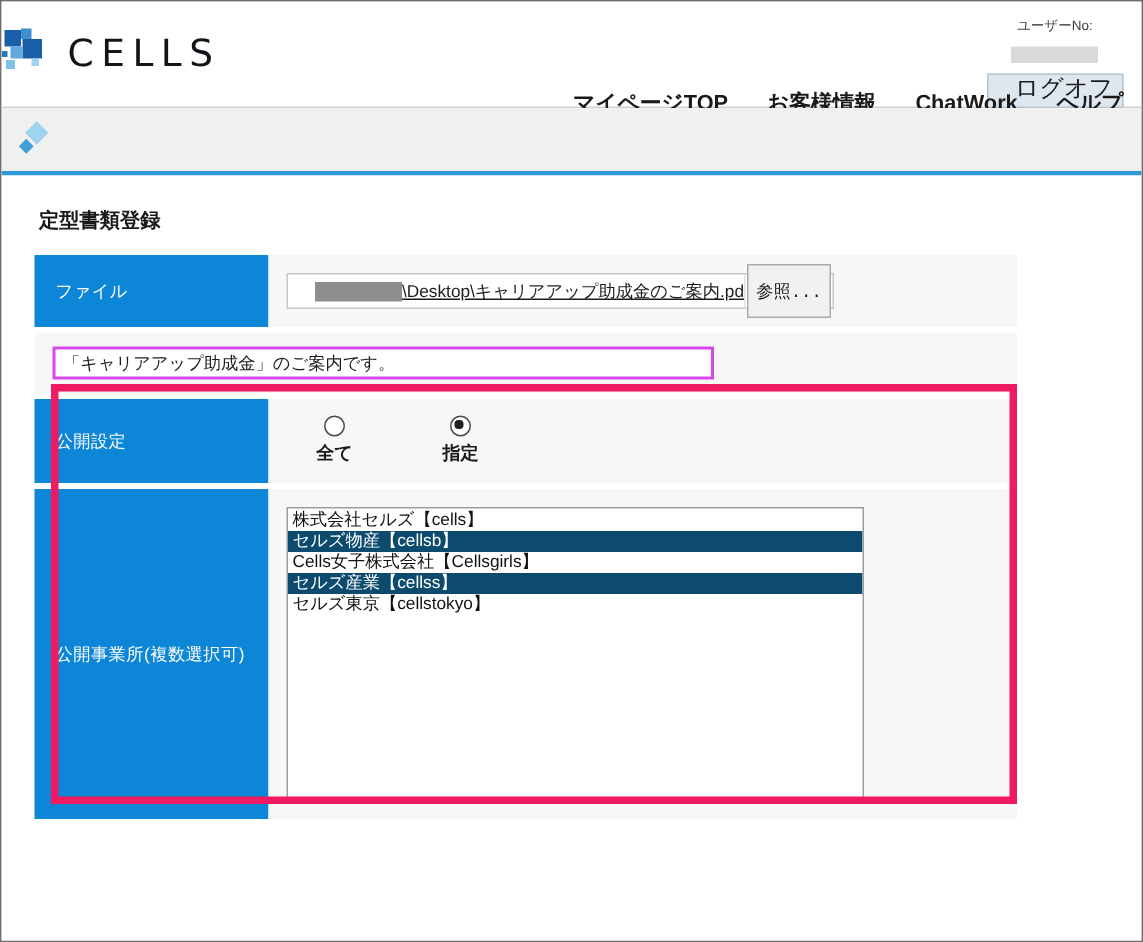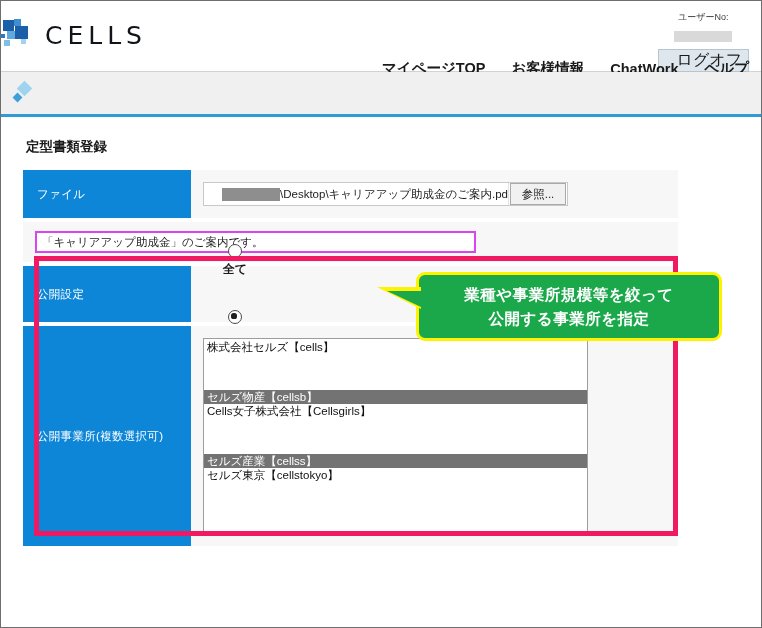--- a/index.html
+++ b/index.html
@@ -146,21 +146,21 @@
     margin: 5px 0 14px 3px;
   }
 
   .form-table {
     width: 655px;
     border-collapse: separate;
     border-spacing: 0 4px;
   }
   .form-row { display: flex; margin-bottom: 4px; }
   .form-label {
-    width: 168px;
+    width: 156px;
     background: #0d86d8;
     color: #ffffff;
     font-size: 11.5px;
     display: flex;
     align-items: center;
     padding-left: 14px;
     box-sizing: border-box;
     letter-spacing: 0.3px;
   }
   .form-field {
@@ -202,51 +202,53 @@
     width: 62px;
     height: 13px;
     background: #8e8e8e;
     margin-left: 14px;
   }
   .path-text {
     font-size: 11.5px;
     color: #1c1c1c;
     white-space: nowrap;
     font-family: "Liberation Sans", sans-serif;
+    text-decoration: underline;
   }
   .browse-btn {
     width: 56px;
-    height: 22px;
+    height: 36px;
     margin: 0 1px;
     background: #f1f1f1;
     border: 1px solid #a9a9a9;
     font-size: 11.5px;
     color: #1c1c1c;
     display: flex;
     align-items: center;
     justify-content: center;
     cursor: pointer;
     box-sizing: border-box;
+    font-family: Liberation Mono, monospace;
   }
   .desc-input {
     width: 441px;
     height: 22px;
     border: 2px solid #d946ef;
     background: #ffffff;
     font-size: 11.5px;
     color: #1c1c1c;
     padding-left: 5px;
     box-sizing: border-box;
     display: flex;
     align-items: center;
     font-family: "Liberation Sans", sans-serif;
   }
 
   
-  .radio-group { display: flex; align-items: flex-end; gap: 32px; padding-left: 6px; flex-direction: column; }
+  .radio-group { display: flex; align-items: flex-end; gap: 32px; padding-left: 6px; }
   .radio-item { display: flex; flex-direction: column; align-items: center; width: 52px; cursor: pointer; }
   .radio-dot {
     width: 12px; height: 12px;
     border: 1.3px solid #4a4a4a;
     border-radius: 50%;
     background: #ffffff;
     position: relative;
     margin-bottom: 3px;
   }
   .radio-dot.checked::after {
@@ -270,21 +272,21 @@
     padding-top: 1px;
   }
   .list-item {
     font-size: 11.5px;
     color: #111;
     line-height: 14px;
     padding: 0 0 0 3px;
     white-space: nowrap;
     cursor: pointer;
   }
-  .list-item.selected { background: #737373; color: #ffffff; margin-top: 36px; }
+  .list-item.selected { background: #0c4a6e; color: #ffffff; }
 
   
   .pink-box {
     position: absolute;
     left: 33px;
     top: 255px;
     width: 644px;
     height: 280px;
     border: 5px solid #ef1a61;
     box-sizing: border-box;
@@ -432,20 +434,14 @@
           </div>
         </div>
       </div>
 
     </div>
 
   </div>
 
   <div class="pink-box"></div>
 
-  <div class="callout">
-    <span class="callout-tail"></span>
-    <span class="callout-tail-inner"></span>
-    <span class="callout-line">業種や事業所規模等を絞って</span>
-    <span class="callout-line">公開する事業所を指定</span>
-  </div>
 
 </div>
 
 </body></html>

